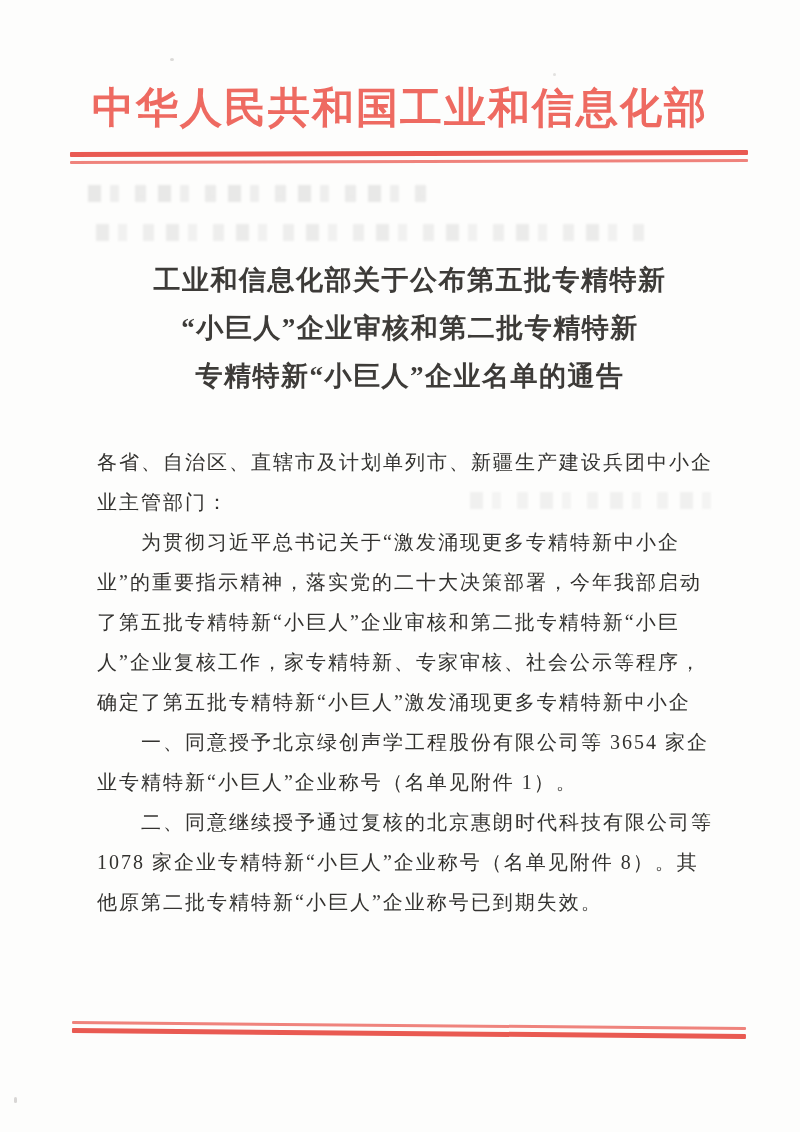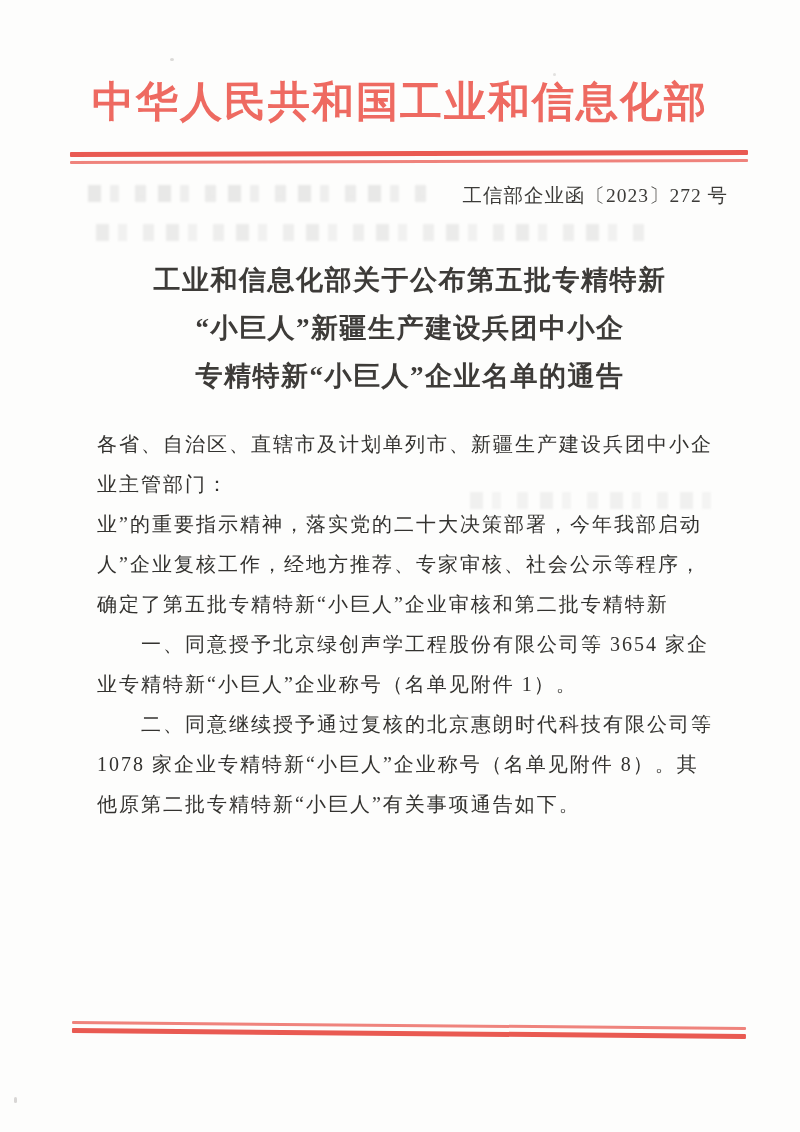--- a/index.html
+++ b/index.html
@@ -13,21 +13,21 @@
   html,body{background:#ffffff;}
   .page{
     position:relative;
     width:800px;height:1132px;
     background:var(--paper);
     overflow:hidden;
     font-family:"Liberation Serif","DejaVu Serif",serif;
   }
   
   .ministry{
-    position:absolute;top:76px;left:0;right:0;
+    position:absolute;top:82px;left:0;right:0;
     text-align:center;
     font-size:42px;line-height:52px;
     font-weight:700;
     letter-spacing:2px;
     color:var(--header-red);
     white-space:nowrap;
   }
   
   .rule{position:absolute;}
   .rule .bar-thick{height:5px;background:var(--rule-red);border-radius:1px;}
@@ -62,21 +62,21 @@
     text-align:center;
     color:var(--title-ink);
     font-weight:700;
     font-size:27px;line-height:48px;
     letter-spacing:1.5px;
     padding-left:20px;
   }
   .title div{white-space:nowrap;}
   
   .body{
-    position:absolute;top:424px;left:97px;width:620px;
+    position:absolute;top:442px;left:97px;width:620px;
     color:var(--ink);
   }
   .bline{
     height:40px;line-height:40px;
     font-size:20px;letter-spacing:2px;
     white-space:nowrap;
   }
   .bline.indent{padding-left:44px;}
   
   .speck{position:absolute;background:#b9b7b4;border-radius:50%;}
@@ -94,39 +94,40 @@
   <div class="rule rule-top">
     <div class="bar-thick"></div>
     <div class="bar-gap"></div>
     <div class="bar-thin"></div>
   </div>
 
   <div class="ghost ghost-a"></div>
   <div class="ghost ghost-b"></div>
   <div class="ghost ghost-c"></div>
 
-  <div class="docnum">工信部企业函〔2023〕272 号</div>
 
   <div class="title">
     <div>工业和信息化部关于公布第五批专精特新</div>
-    <div>“小巨人”新疆生产建设兵团中小企</div>
+    <div>“小巨人”企业审核和第二批专精特新</div>
     <div>专精特新“小巨人”企业名单的通告</div>
   </div>
 
   <div class="body" id="body-lines">
       <div class="bline">各省、自治区、直辖市及计划单列市、新疆生产建设兵团中小企</div>
       <div class="bline">业主管部门：</div>
+      <div class="bline indent">为贯彻习近平总书记关于“激发涌现更多专精特新中小企</div>
       <div class="bline">业”的重要指示精神，落实党的二十大决策部署，今年我部启动</div>
-      <div class="bline">人”企业复核工作，经地方推荐、专家审核、社会公示等程序，</div>
-      <div class="bline">确定了第五批专精特新“小巨人”企业审核和第二批专精特新</div>
+      <div class="bline">了第五批专精特新“小巨人”企业审核和第二批专精特新“小巨</div>
+      <div class="bline">人”企业复核工作，家专精特新、专家审核、社会公示等程序，</div>
+      <div class="bline">确定了第五批专精特新“小巨人”激发涌现更多专精特新中小企</div>
       <div class="bline indent">一、同意授予北京绿创声学工程股份有限公司等 3654 家企</div>
       <div class="bline">业专精特新“小巨人”企业称号（名单见附件 1）。</div>
       <div class="bline indent">二、同意继续授予通过复核的北京惠朗时代科技有限公司等</div>
       <div class="bline">1078 家企业专精特新“小巨人”企业称号（名单见附件 8）。其</div>
-      <div class="bline">他原第二批专精特新“小巨人”有关事项通告如下。</div>
+      <div class="bline">他原第二批专精特新“小巨人”企业称号已到期失效。</div>
     </div>
 
   <div class="rule rule-bottom">
     <div class="bar-thin"></div>
     <div class="bar-gap"></div>
     <div class="bar-thick"></div>
   </div>
 
   <div class="speck speck-1"></div>
   <div class="speck speck-2"></div>

